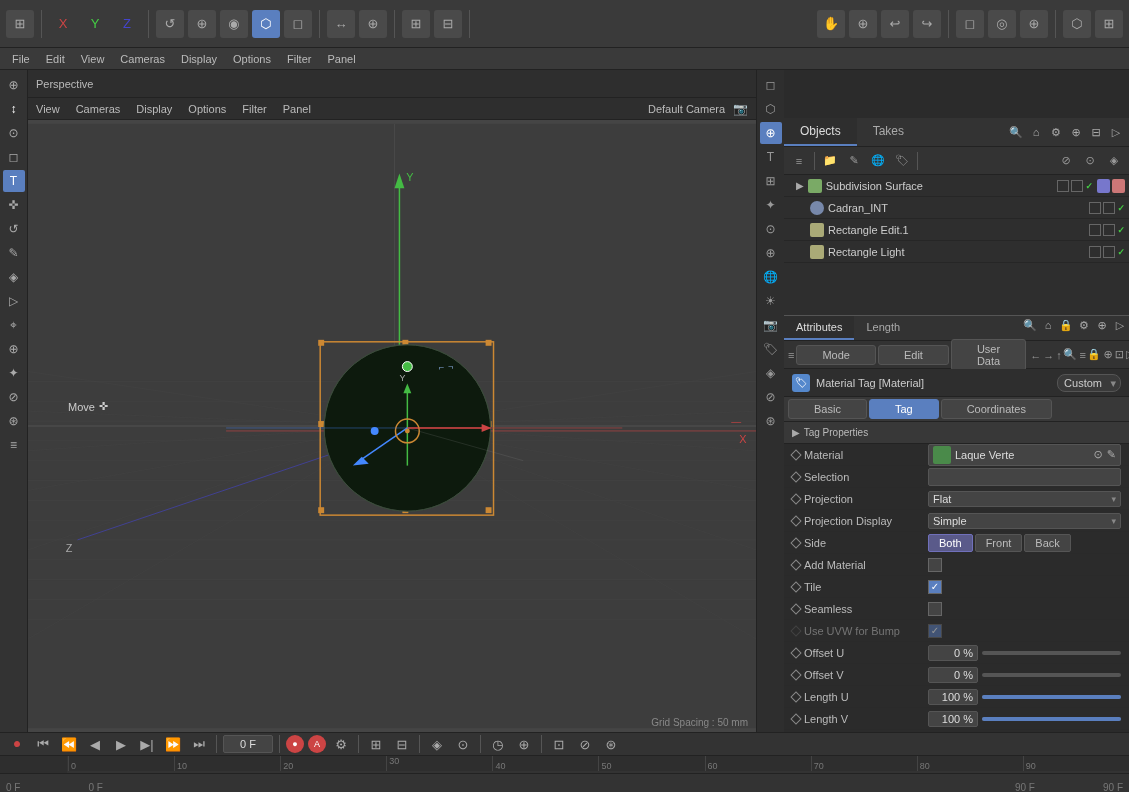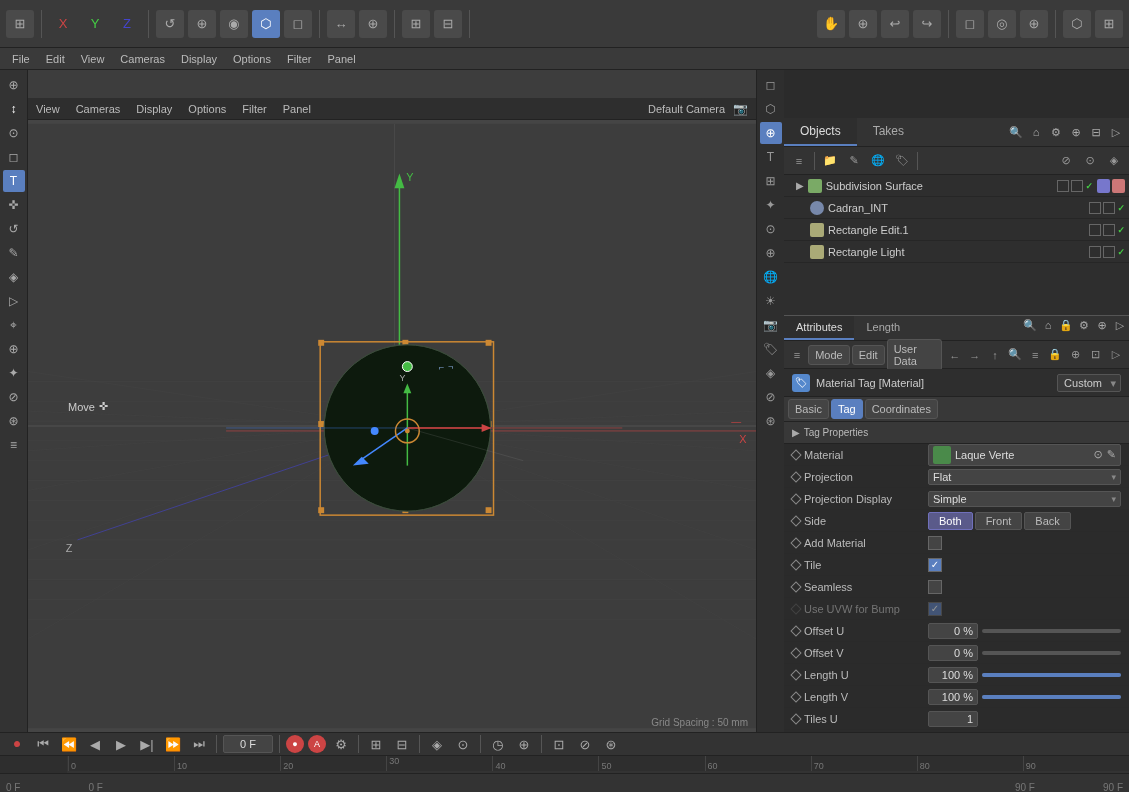--- a/index.html
+++ b/index.html
@@ -173,21 +173,21 @@
     .attr-tabs-row {
       display: flex;
       background: #383838;
       border-bottom: 1px solid #222;
       flex-shrink: 0;
       padding: 2px 4px;
       gap: 2px;
       align-items: center;
     }
     .attr-tab-btn {
-      padding: 3px 6px;
+      padding: 3px 25px;
       background: #444;
       border-radius: 3px;
       font-size: 11px;
       color: #bbb;
       cursor: pointer;
       border: 1px solid #555;
     }
     .attr-tab-btn.active {
       background: #5a7fbf;
       color: #fff;
@@ -206,21 +206,21 @@
       border-bottom: 1px solid #222;
     }
     .tag-icon { width: 18px; height: 18px; background: #5588cc; border-radius: 3px; display: flex; align-items: center; justify-content: center; font-size: 10px; color: #fff; }
     .tag-name { flex: 1; font-size: 11px; color: #ccc; }
     .tag-dropdown {
       background: #3a3a3a;
       border: 1px solid #555;
       padding: 2px 18px 2px 6px;
       font-size: 11px;
       color: #ccc;
-      border-radius: 2px;
+      border-radius: 8px;
       position: relative;
       cursor: pointer;
     }
 
     
     .section-header {
       height: 22px;
       background: #383838;
       display: flex;
       align-items: center;
@@ -607,20 +607,23 @@
     <div class="left-tool">⌖</div>
     <div class="left-tool">⊕</div>
     <div class="left-tool">✦</div>
     <div class="left-tool">⊘</div>
     <div class="left-tool">⊛</div>
     <div class="left-tool">≡</div>
   </div>
 
   <div class="viewport">
 
+    <div class="viewport-header">
+      <span>Perspective</span>
+    </div>
 
     <div class="viewport-menu">
       <div class="vp-menu-item">View</div>
       <div class="vp-menu-item">Cameras</div>
       <div class="vp-menu-item">Display</div>
       <div class="vp-menu-item">Options</div>
       <div class="vp-menu-item">Filter</div>
       <div class="vp-menu-item">Panel</div>
       <div style="flex:1"></div>
       <span style="font-size:11px;color:#bbb;padding-right:8px;">Default Camera</span>
@@ -888,20 +891,25 @@
           <span class="prop-label">Material</span>
           <div class="prop-input-full">
             <div class="mat-icon"></div>
             <span>Laque Verte</span>
             <div style="flex:1"></div>
             <span class="mat-edit-icon">⊙</span>
             <span class="mat-edit-icon">✎</span>
           </div>
         </div>
 
+        <div class="prop-row">
+          <div class="prop-diamond"></div>
+          <span class="prop-label">Selection</span>
+          <div class="prop-input-full" style="background:#444;min-height:18px;"></div>
+        </div>
 
         <div class="prop-row">
           <div class="prop-diamond"></div>
           <span class="prop-label">Projection</span>
           <div class="prop-select">
             <span>Flat</span>
             <span class="prop-select-arrow">▾</span>
           </div>
         </div>
 

